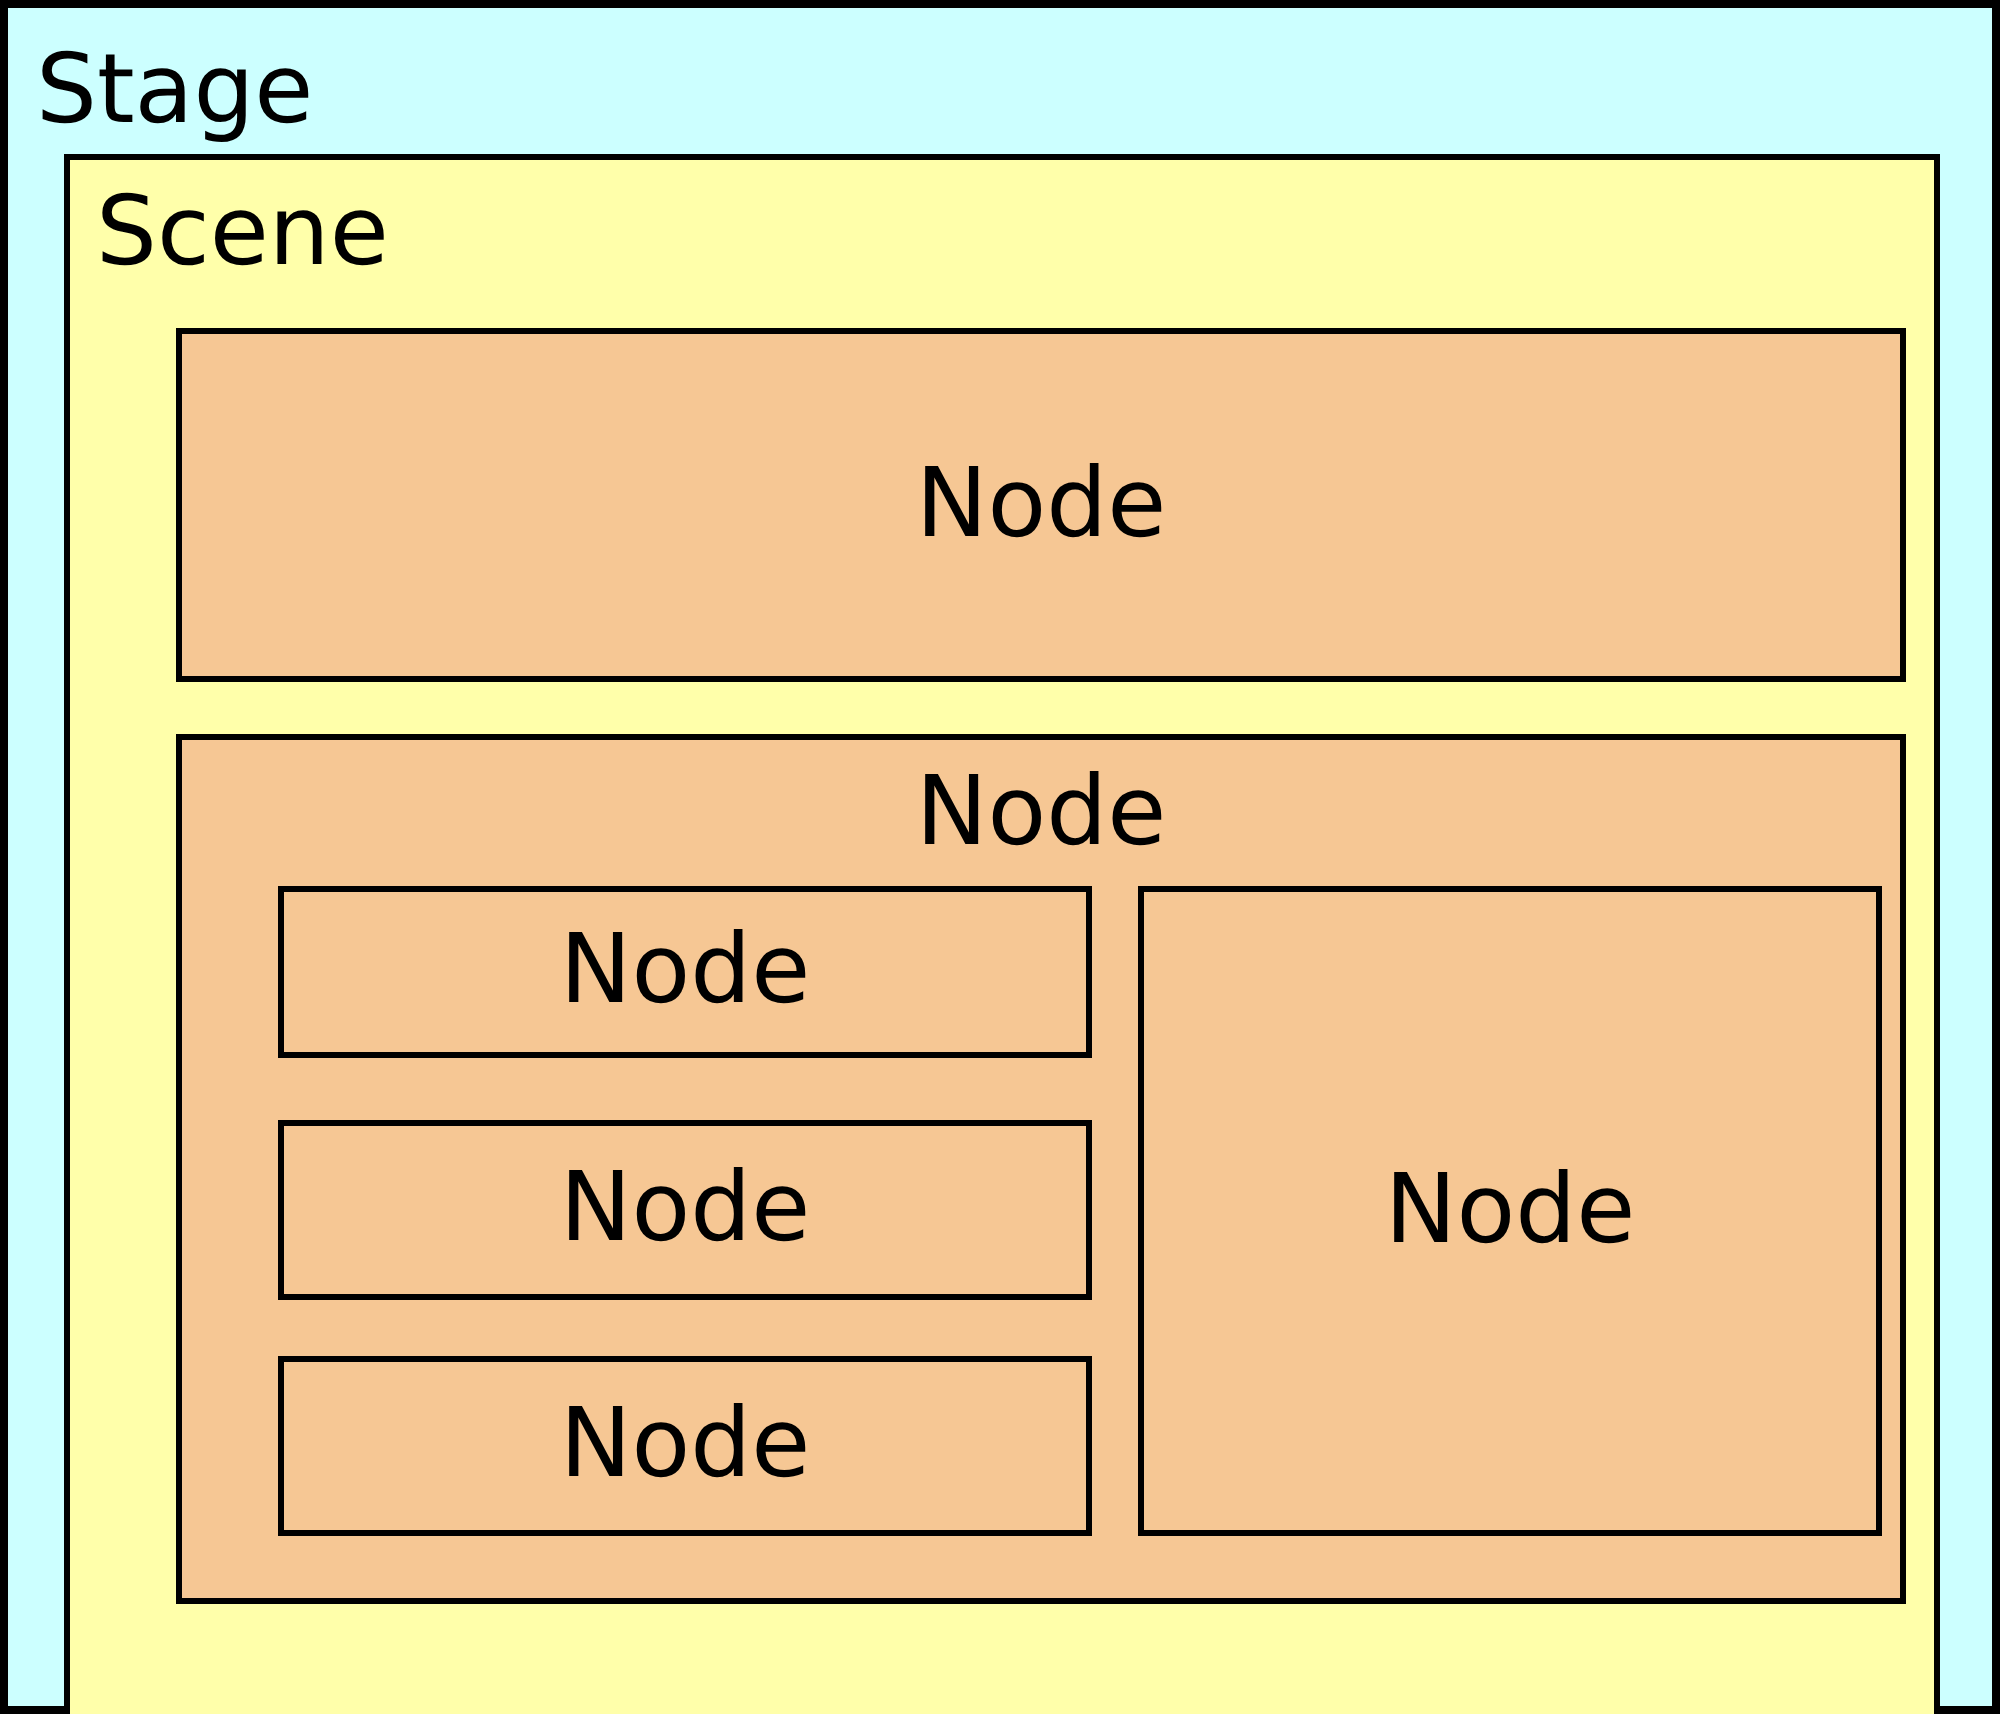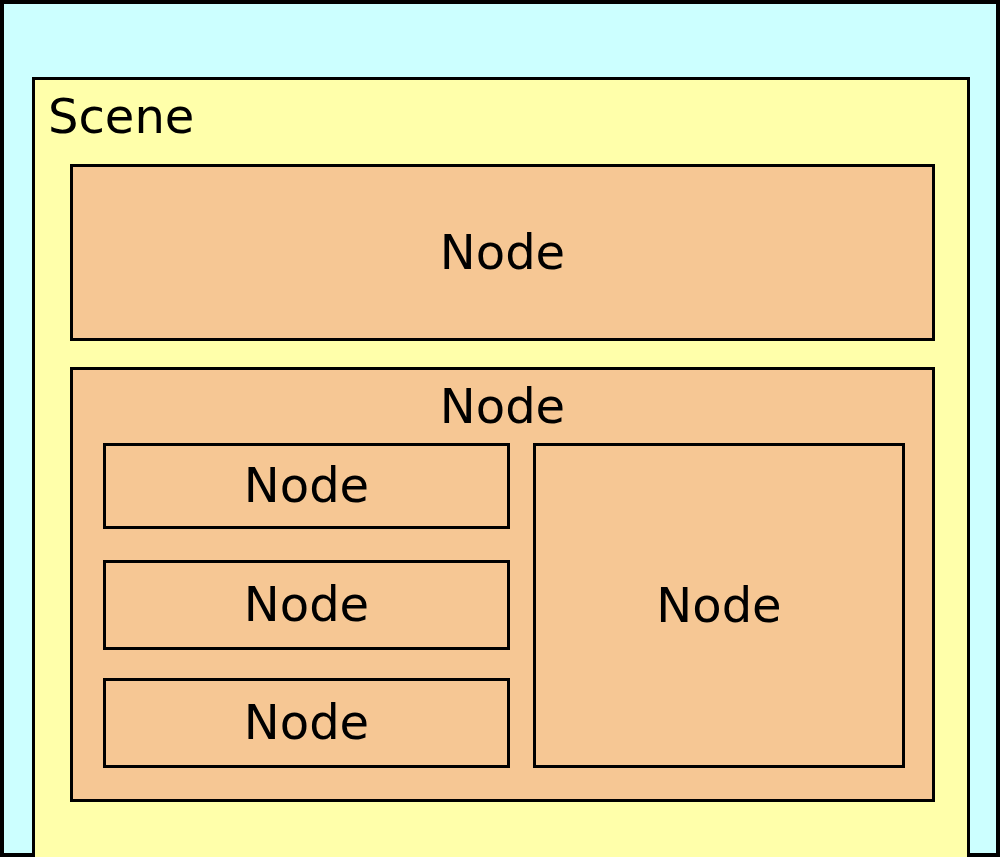--- a/index.html
+++ b/index.html
@@ -42,20 +42,21 @@
   }
   .scene-label {
     position: absolute;
     left: 13px; top: 8px;
   }
 
   .node {
     background: #f6c794;
     border: 3px solid #000000;
     position: absolute;
+    margin-left: 18px;
   }
   .centered {
     display: flex;
     align-items: center;
     justify-content: center;
   }
 
   .node-top {
     left: 35px;            
     top: 84px;             
@@ -88,20 +89,21 @@
     left: 460px;           
     top: 73px;
     width: 372px;
     height: 325px;
   }
 </style>
 </head>
 <body>
 
 <div class="stage">
+  <div class="label stage-label">Stage</div>
 
   <div class="scene">
     <div class="label scene-label">Scene</div>
 
     <div class="node node-top centered">
       <span class="label">Node</span>
     </div>
 
     <div class="node node-group">
       <div class="label node-group-label">Node</div>

